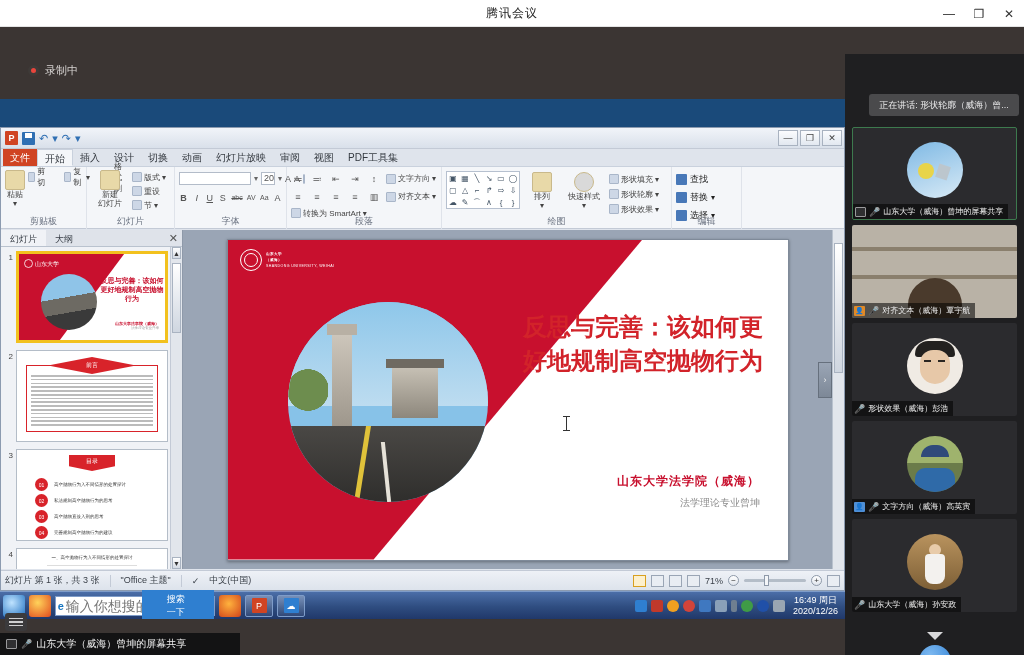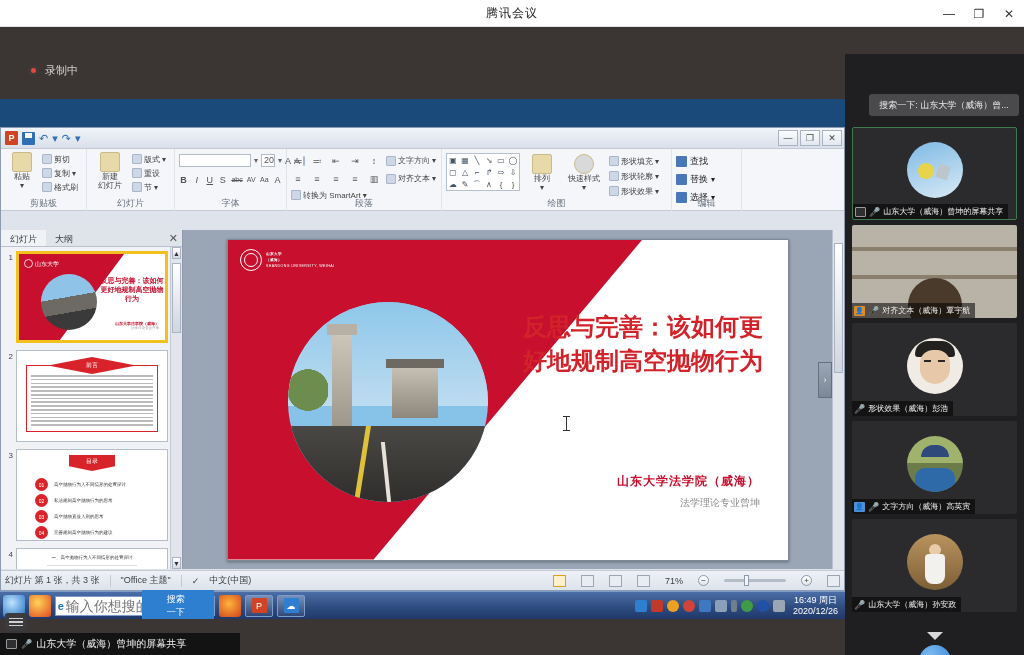--- a/index.html
+++ b/index.html
@@ -192,21 +192,21 @@
   #canvas-scroll .csb{ position:absolute; top:13px; left:1px; width:9px; height:130px;
       background:linear-gradient(#ffffff,#cfd6e0); border:1px solid #a9b3c1;}
   #nextpane{ position:absolute; right:12px; top:132px; width:14px; height:36px;
      background:linear-gradient(#9aa5b5,#7d8897); border:1px solid #66707d;
      display:flex; align-items:center; justify-content:center; color:#eee; font-size:9px;}
 
   #ppt-status{ position:absolute; left:0; right:0; bottom:0; height:20px;
      background:linear-gradient(#eef1f6,#dde3ec); border-top:1px solid #c3cad6;
      display:flex; align-items:center; padding:0 4px; font-size:9px; color:#3a4049; gap:10px;}
   .sep{ width:1px; height:12px; background:#c3cad6;}
-  #ppt-status-right{ margin-left:auto; display:flex; align-items:center; gap:15px;}
+  #ppt-status-right{ margin-left:auto; display:flex; align-items:center; gap:5px;}
   .viewbtn{ width:13px;height:12px;border:1px solid #9aa5b5; background:#e9edf3;}
   .viewbtn.act{ border-color:#d8a020; background:#fdf0cd;}
   #zoomslider{ width:62px; height:3px; background:#b4bdc8; border-radius:2px; position:relative;}
   #zoomknob{ position:absolute; left:20px; top:-4px; width:5px; height:11px; background:#f4f6f9;
              border:1px solid #8e99a9;}
   .zbtn{ width:11px;height:11px;border-radius:50%;border:1px solid #8e99a9;
          background:linear-gradient(#fff,#dfe4ec); font-size:8px; color:#333;
          display:flex;align-items:center;justify-content:center;}
 
   
@@ -324,31 +324,43 @@
             <span class="qarrow">↷</span>
             <span class="qarrow">▾</span>
           </div>
           <div class="ppt-winbtns">
             <div class="ppt-wb">—</div>
             <div class="ppt-wb">❐</div>
             <div class="ppt-wb">✕</div>
           </div>
         </div>
 
+        <div id="ppt-tabs">
+          <div class="rtab file">文件</div>
+          <div class="rtab active">开始</div>
+          <div class="rtab">插入</div>
+          <div class="rtab">设计</div>
+          <div class="rtab">切换</div>
+          <div class="rtab">动画</div>
+          <div class="rtab">幻灯片放映</div>
+          <div class="rtab">审阅</div>
+          <div class="rtab">视图</div>
+          <div class="rtab">PDF工具集</div>
+        </div>
 
         <div id="ribbon">
 
           <div class="rgroup" style="width:86px">
             <div class="rgrow" style="align-items:flex-start">
               <div class="bigbtn">
                 <span class="bigicon"></span>
                 <span class="bigtxt">粘贴</span>
                 <span class="bigtxt">▾</span>
               </div>
-              <div style="display:flex;flex-direction:column;gap:2px;padding-top:2px">
+              <div style="display:flex;flex-direction:row;gap:16px;padding-top:2px">
                 <div class="smbtn">
                   <span class="smico"></span>
                   <span>剪切</span>
                 </div>
                 <div class="smbtn">
                   <span class="smico"></span>
                   <span>复制</span>
                   <span>▾</span>
                 </div>
                 <div class="smbtn">
@@ -726,21 +738,21 @@
       <i></i>
     </div>
 
   <div id="share-status">
     <span class="picon share-ico"></span>
     <span class="mic-ico">🎤</span>
     <span>山东大学（威海）曾坤的屏幕共享</span>
   </div>
 
   <div id="rail">
-    <div id="speaking">搜索一下: 山东大学（威海）曾...</div>
+    <div id="speaking">正在讲话: 形状轮廓（威海）曾...</div>
 
     <div class="pcard active" style="margin-top:73px">
       <div class="pavatar">
         <div class="av-sky">
           <span class="sun"></span>
           <span class="obj"></span>
         </div>
       </div>
       <div class="pname">
         <span class="picon share-ico"></span>

